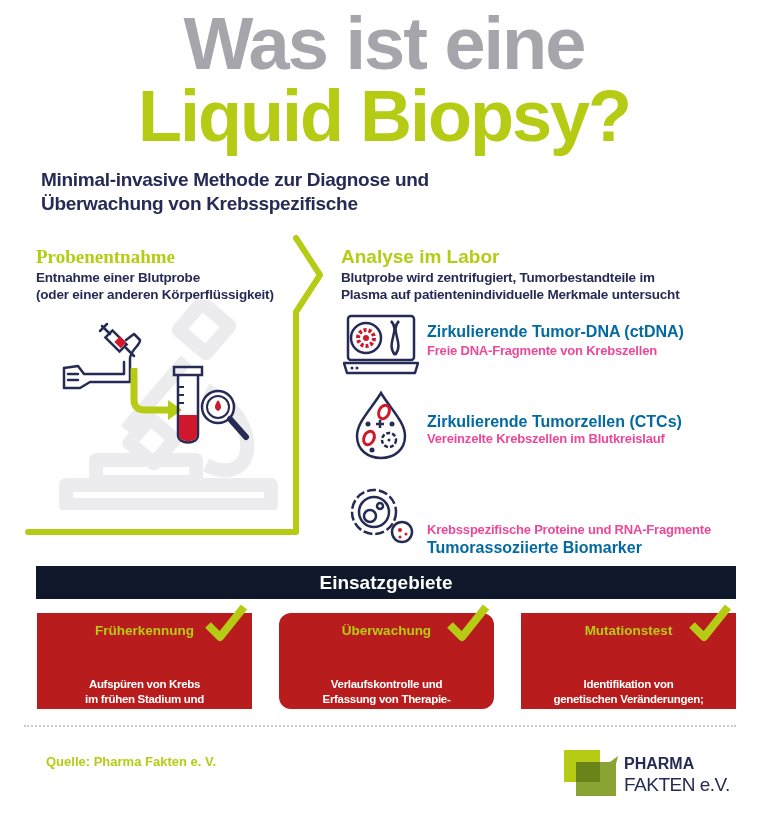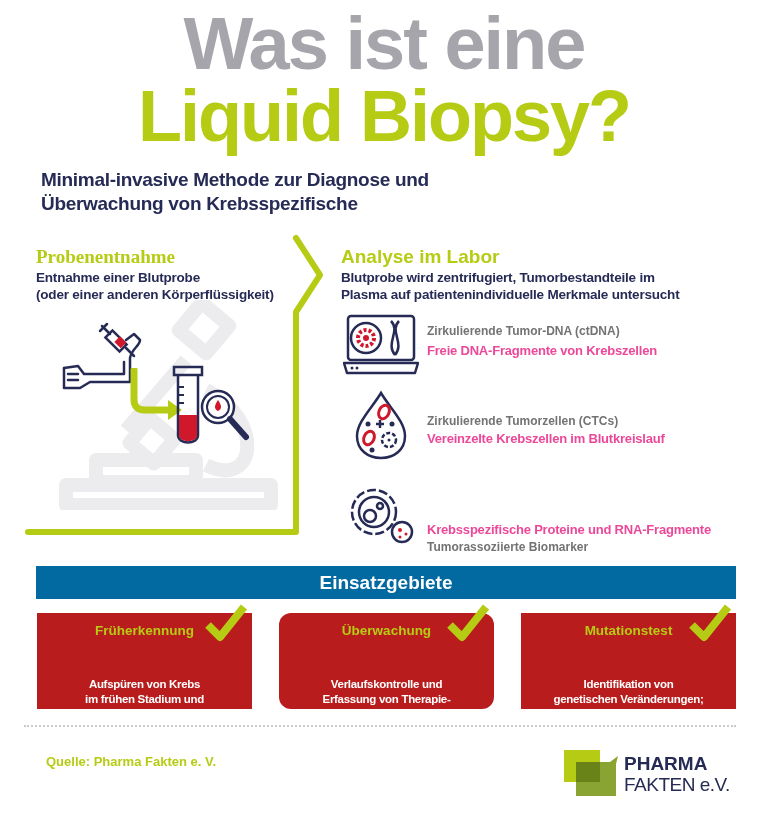--- a/index.html
+++ b/index.html
@@ -11,37 +11,37 @@
   .title2 { position: absolute; left: 0; width: 768px; top: 74px; text-align: center;
     font-size: 72px; font-weight: bold; color: #b6cc14; letter-spacing: -2px; line-height: 84px; }
   .subtitle { position: absolute; left: 0; width: 768px; top: 168px; text-align: left;
     font-size: 19px; font-weight: bold; color: #262b55; line-height: 24px; letter-spacing: -0.3px; padding-left: 41px; }
 
   .sec-title { position: absolute; font-size: 19px; font-weight: bold; color: #b6cc14; line-height: 22px; }
   .sec-text { position: absolute; font-size: 13.5px; font-weight: bold; color: #262b55; line-height: 17px; letter-spacing: -0.2px; }
 
   .frame { position: absolute; left: 0; top: 0; width: 768px; height: 560px; pointer-events: none; }
 
-  .item-title { position: absolute; font-size: 12px; font-weight: bold; color: #737373; line-height: 19px; }
+  .item-title { position: absolute; font-size: 16px; font-weight: bold; color: #0369a1; line-height: 19px; }
   .item-text { position: absolute; font-size: 13px; font-weight: bold; color: #ec4899; line-height: 16px; letter-spacing: -0.2px; }
   .icon { position: absolute; }
 
-  .banner { position: absolute; left: 36px; top: 566px; width: 700px; height: 33px; background: #0369a1;
+  .banner { position: absolute; left: 36px; top: 566px; width: 700px; height: 33px; background: #0f172a;
     color: #ffffff; font-size: 19px; font-weight: bold; text-align: center; line-height: 33px; }
 
   .card { position: absolute; top: 613px; width: 215px; height: 96px; background: #b91c1c; text-align: center; }
   .card .c-title { display: block; margin-top: 10px; font-size: 13.5px; font-weight: bold; color: #b6cc14; line-height: 16px; }
   .card .c-text { display: block; font-size: 11.5px; font-weight: bold; color: #ffffff; line-height: 15px; padding: 0 10px; white-space: pre-line; letter-spacing: -0.3px; margin-top: 38px; }
   .check { position: absolute; top: -10px; right: 4px; width: 44px; height: 40px; }
 
   .dots { position: absolute; left: 24px; top: 725px; width: 712px; border-top: 2px dotted #c9c9cf; }
   .source { position: absolute; left: 46px; top: 754px; font-size: 13px; font-weight: bold; color: #b6cc14; }
 
   .logo { position: absolute; left: 562px; top: 748px; width: 190px; height: 54px; }
-  .logo-l1 { position: absolute; left: 62px; top: 6px; font-size: 19px; font-weight: bold; color: #262b55; letter-spacing: 0px; line-height: 20px; }
+  .logo-l1 { position: absolute; left: 62px; top: 6px; font-size: 16px; font-weight: bold; color: #262b55; letter-spacing: 0px; line-height: 20px; }
   .logo-l2 { position: absolute; left: 62px; top: 26px; font-size: 19px; color: #262b55; line-height: 22px; letter-spacing: -0.5px; }
 </style>
 </head>
 <body>
 
 <div class="title1">Was ist eine</div>
 <div class="title2">Liquid Biopsy?</div>
 <div class="subtitle">
   <div>Minimal-invasive Methode zur Diagnose und</div>
   <div>Überwachung von Krebsspezifische</div>

